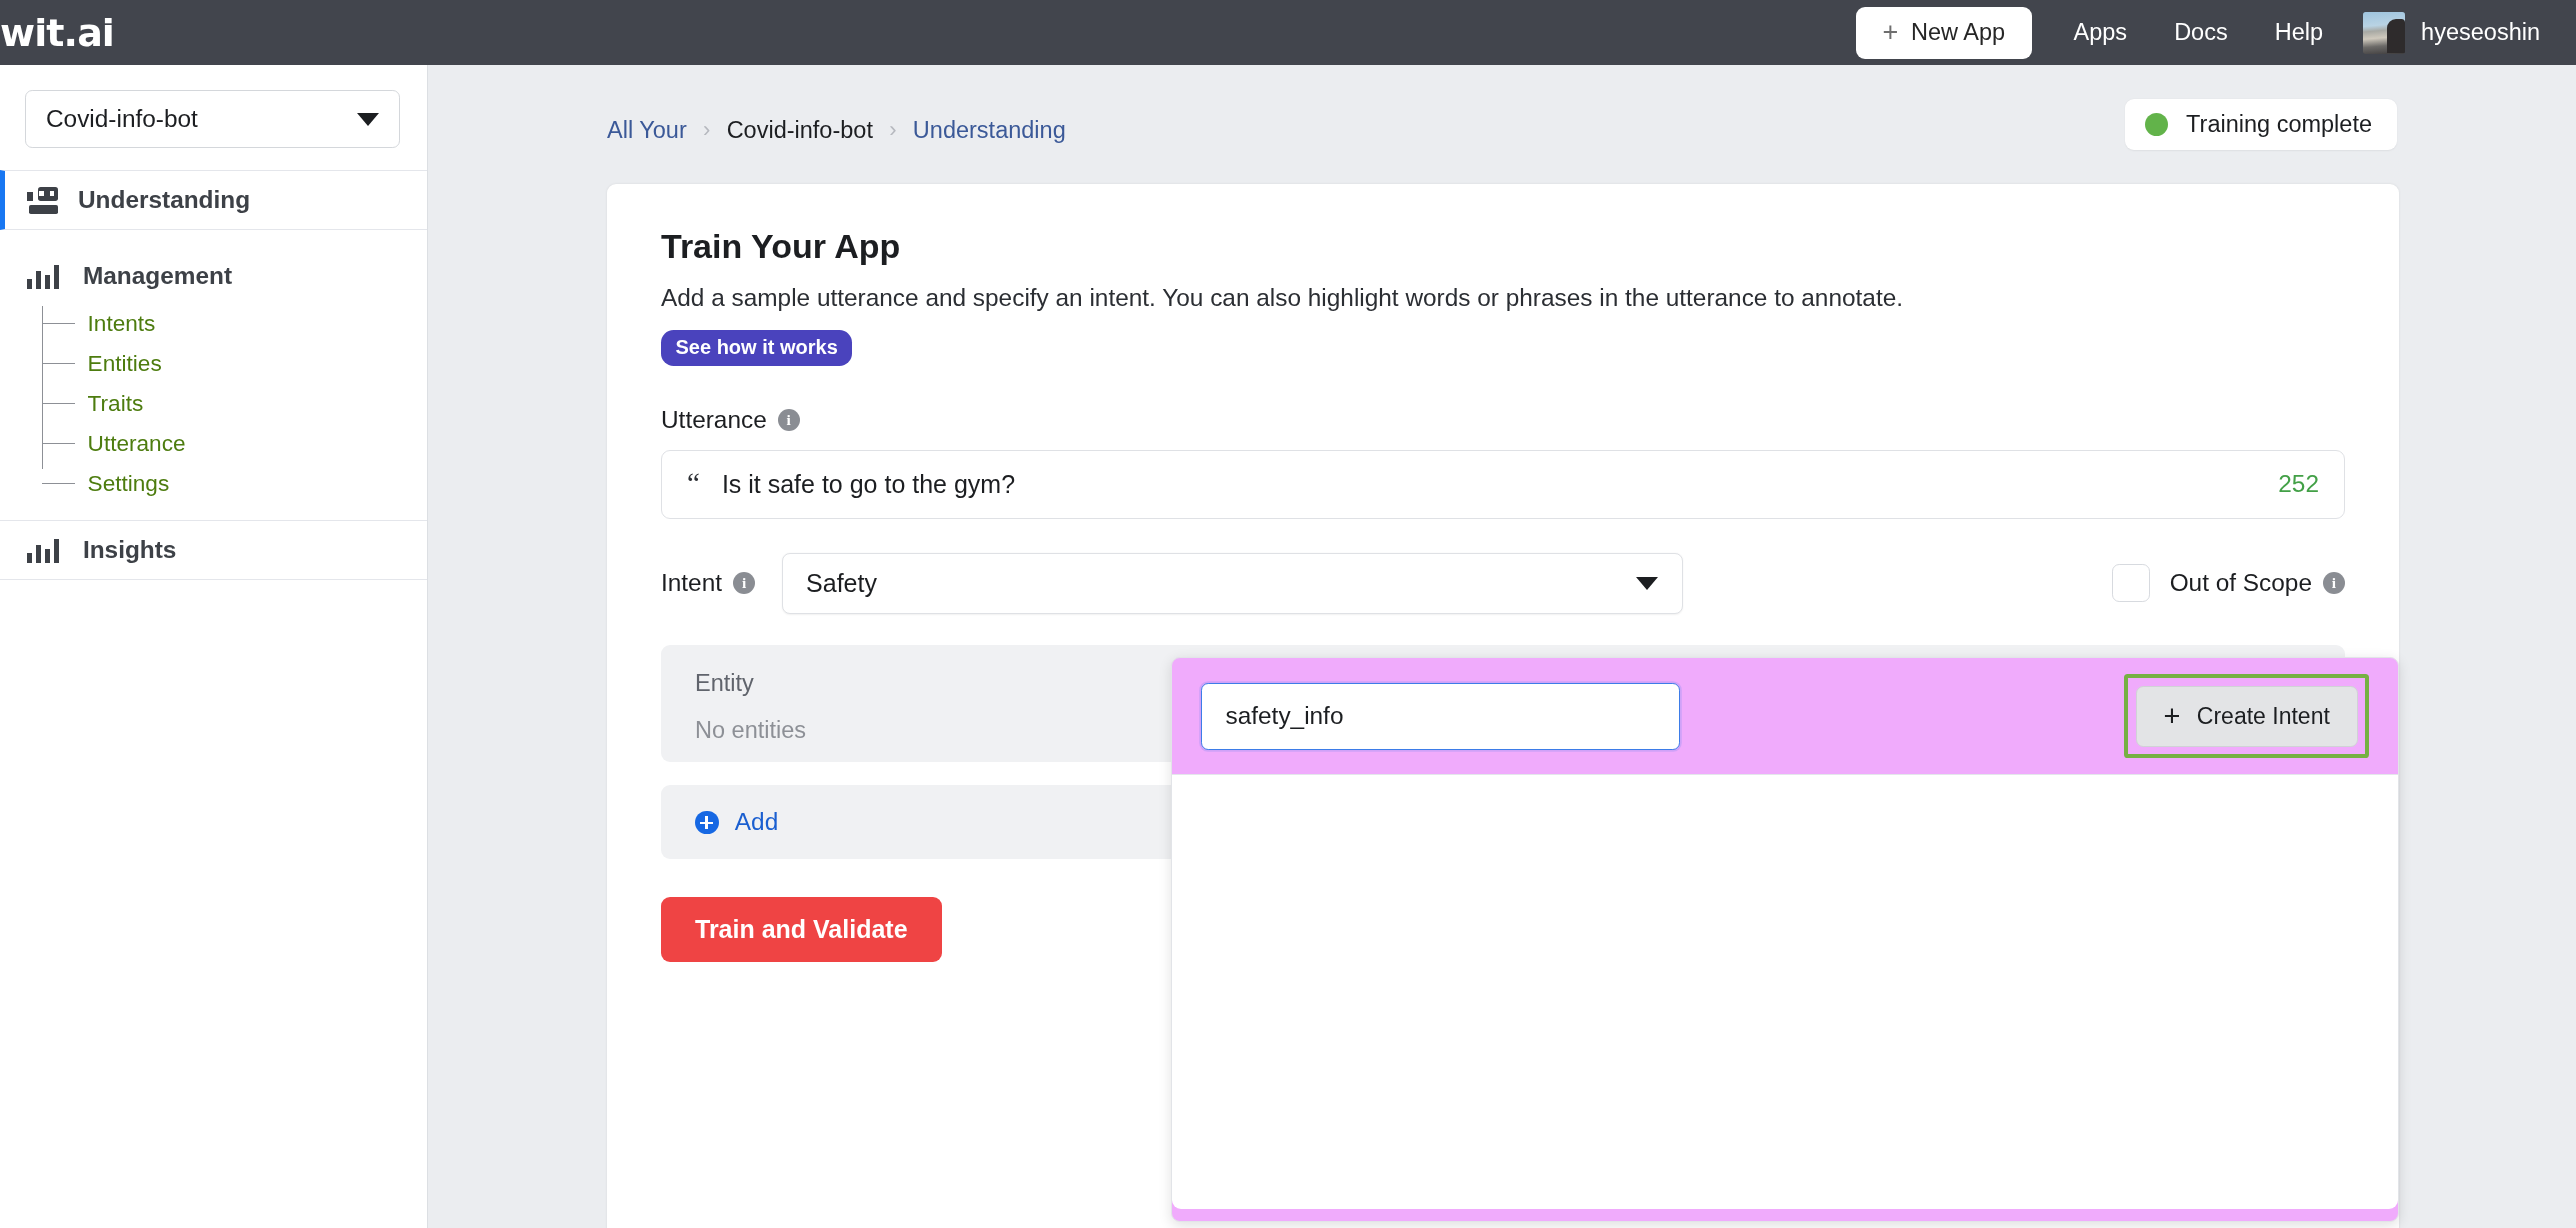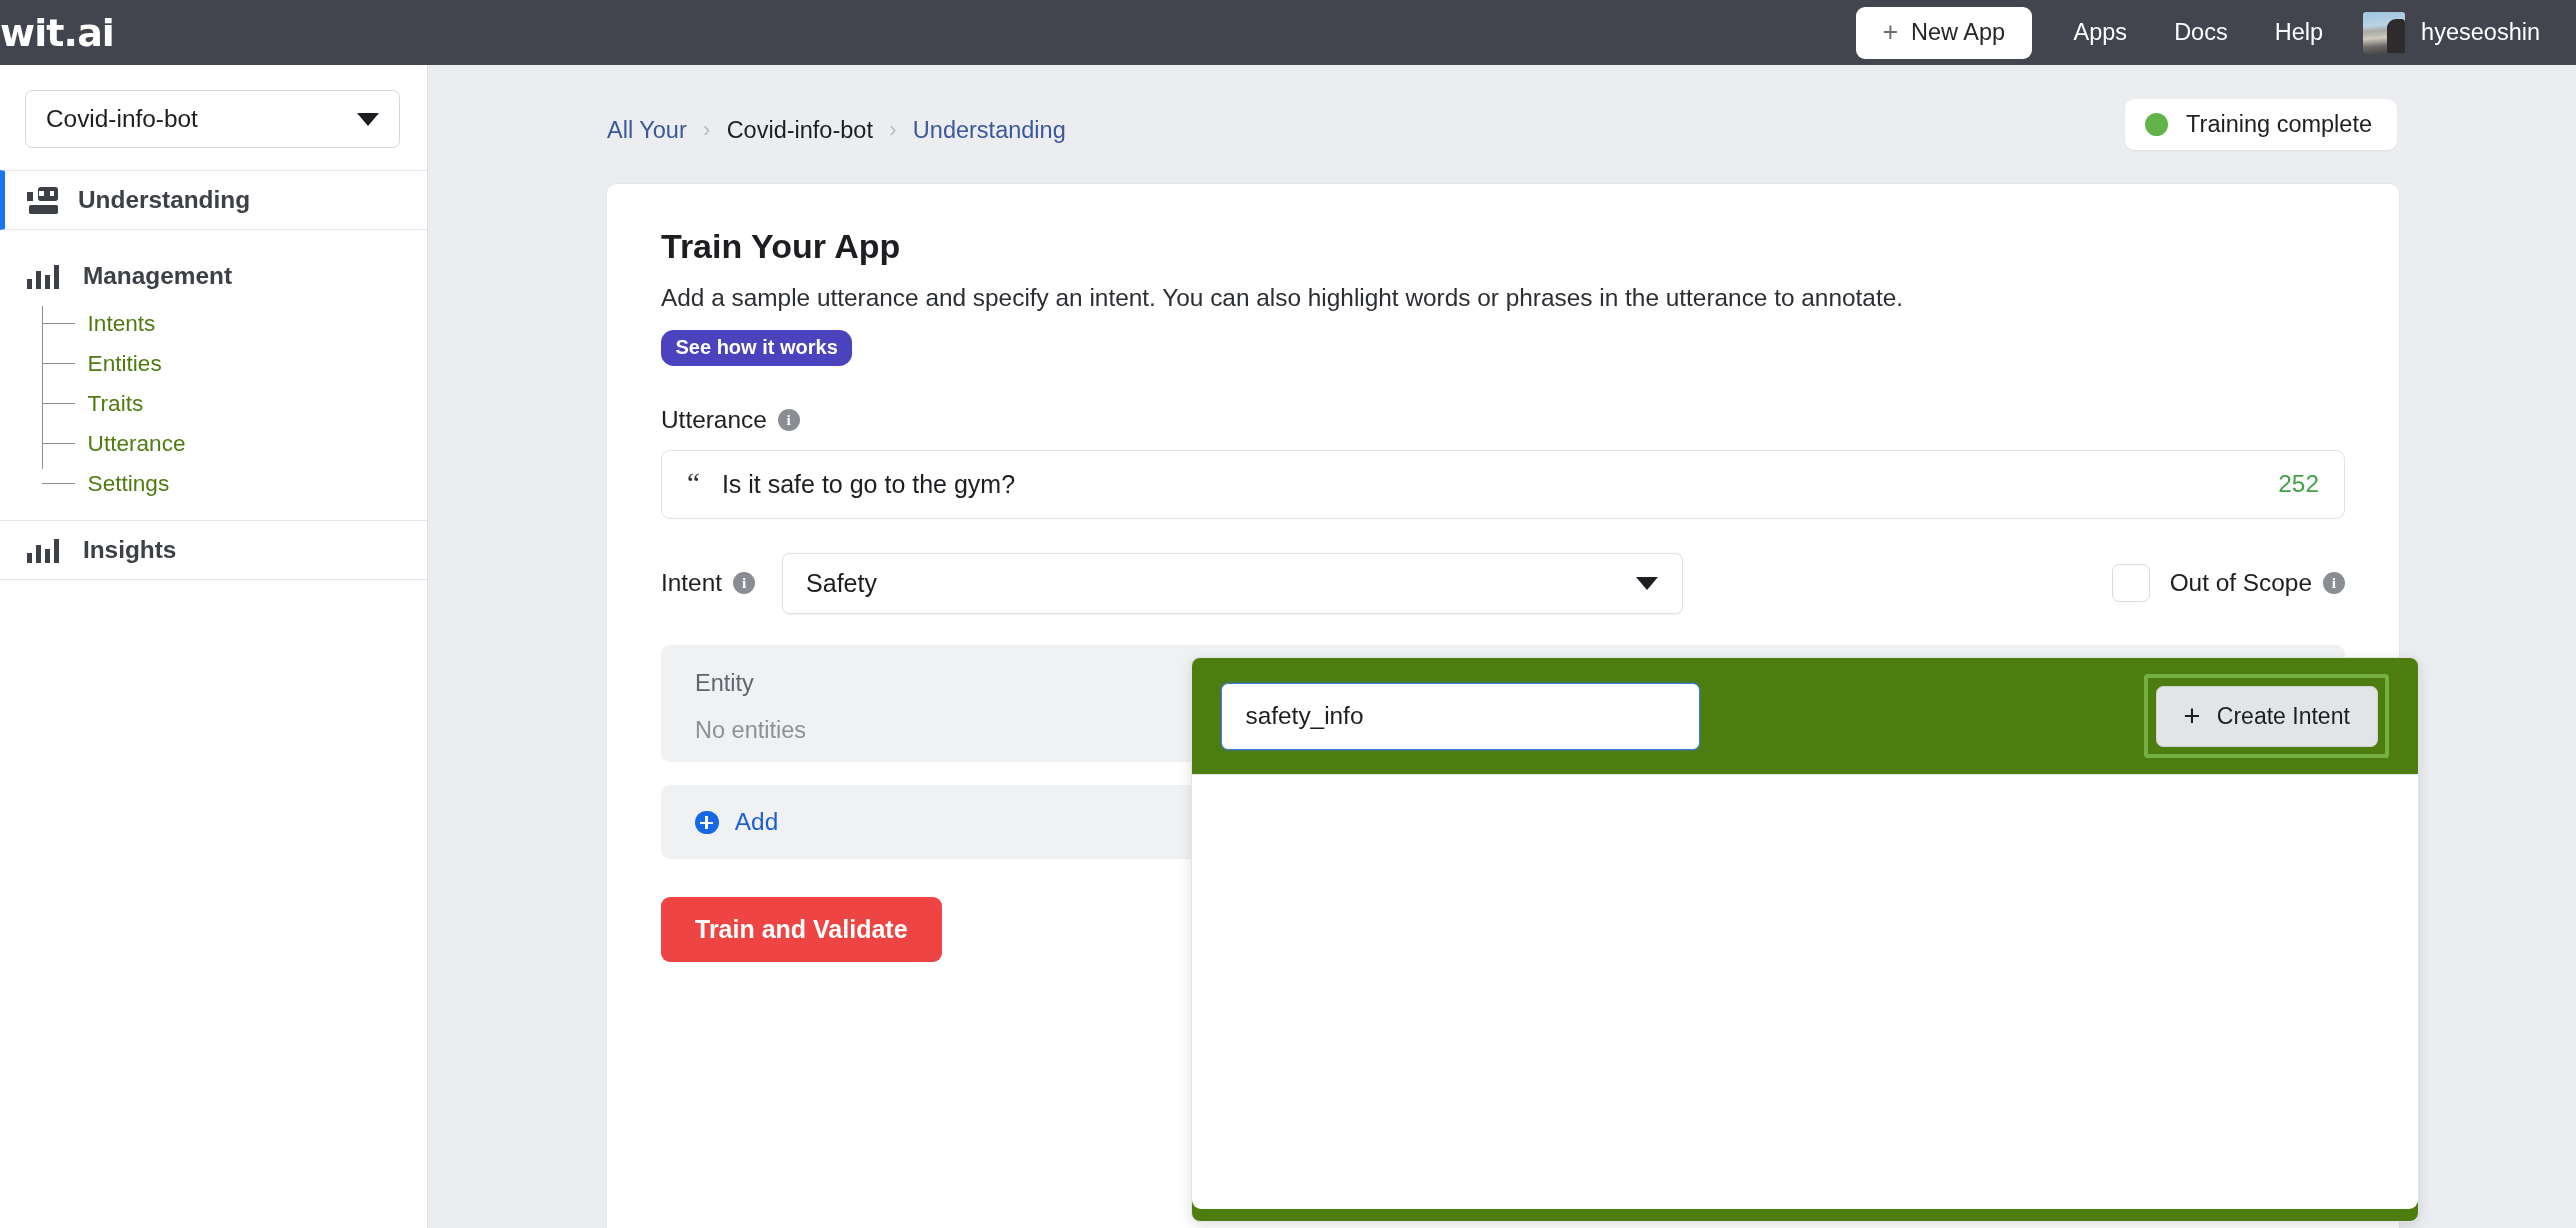--- a/index.html
+++ b/index.html
@@ -227,23 +227,23 @@
     background:#ef4444; color:#ffffff;
     font-size:25px; font-weight:bold;
     border-radius:9px; height:65px;
     display:inline-flex; align-items:center;
     padding: 12px 34px;
     cursor: pointer; border:none;
   }
 
   
   .dropdown {
-    position:absolute; left: 763px; top: 592px;
+    position:absolute; left: 743px; top: 592px;
     width: 1228px; height: 565px;
-    background:#4d7c0f;
+    background:#f0abfc;
     border: 0.9px solid #e2e4e8;
     border-radius: 9px;
     box-shadow: 0 3.6px 12.6px rgba(0,0,0,0.12);
   }
   .dd-top { display:flex; align-items:center; height: 116px; padding: 0 29px; }
   .dd-search {
     width: 479px; height: 67px;
     border: 1.8px solid #3d7ce8; border-radius: 7.2px;
     background:#fff;
     display:flex; align-items:center; padding: 0 23.5px;

